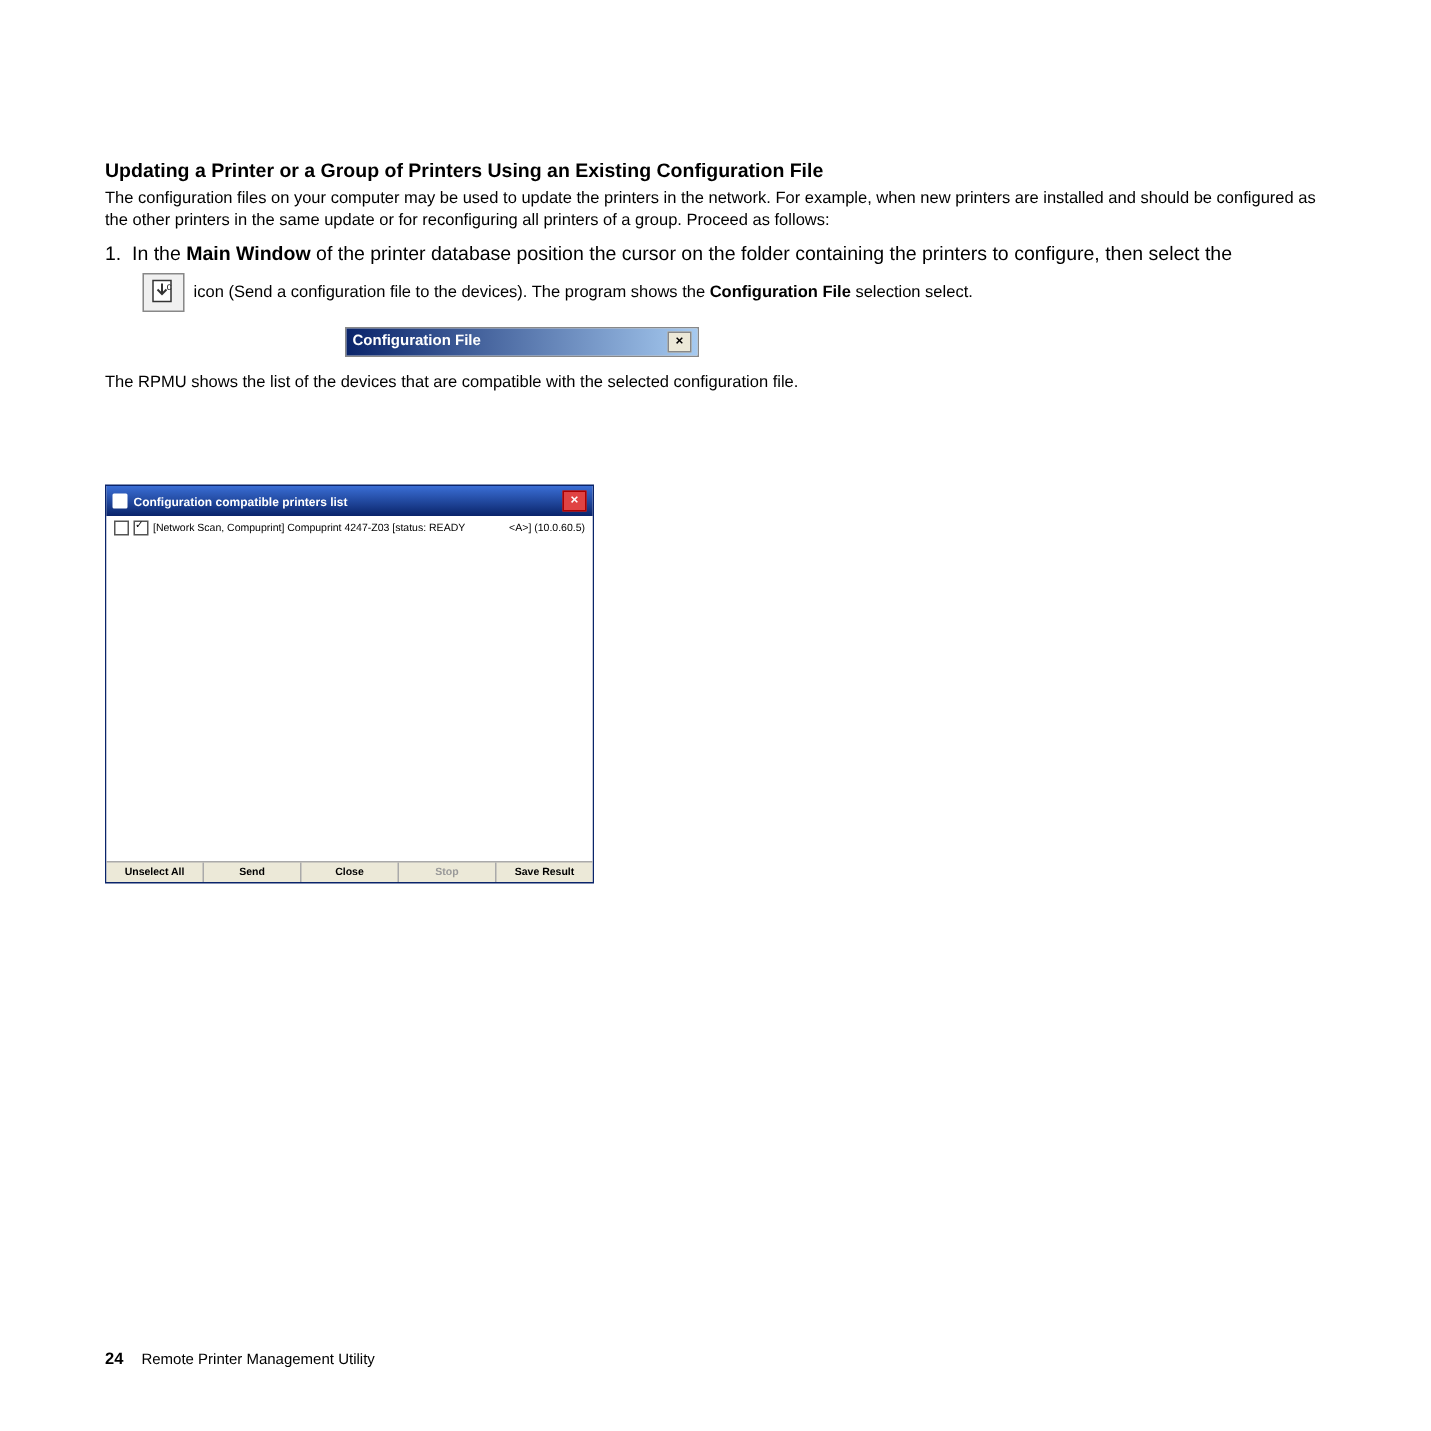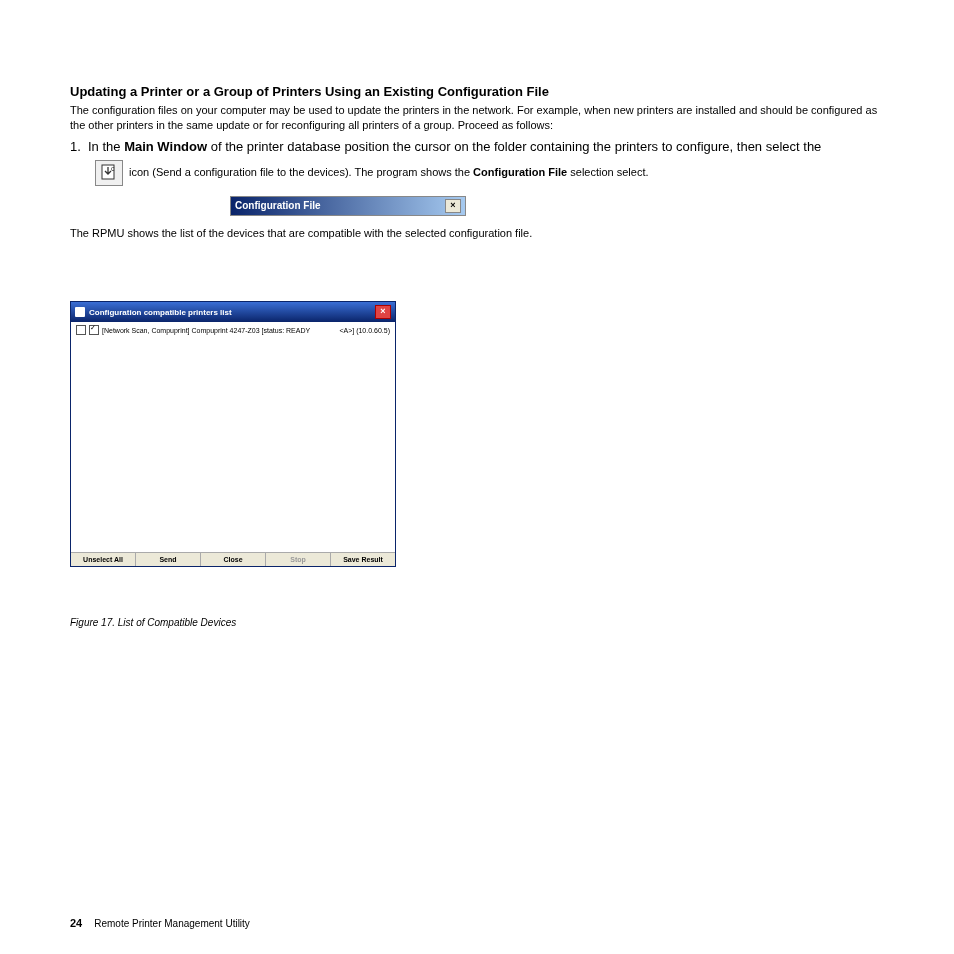--- a/index.html
+++ b/index.html
@@ -5,21 +5,21 @@
   body {
     margin: 0;
     padding: 0;
     font-family: Arial, Helvetica, sans-serif;
     background: #fff;
     width: 954px;
     height: 954px;
     position: relative;
   }
   .page {
-    padding: 84px 70px 30px 70px;
+    padding: 106px 70px 30px 70px;
     box-sizing: border-box;
   }
   .heading {
     font-size: 13px;
     font-weight: bold;
     margin-bottom: 4px;
   }
   .body-text {
     font-size: 11px;
     line-height: 1.4;
@@ -226,21 +226,21 @@
   .foot-btn.disabled {
     color: #999;
   }
   .figure-caption {
     font-size: 10px;
     font-style: italic;
     margin-top: 50px;
   }
   .page-footer {
     position: absolute;
-    bottom: 25px;
+    bottom: 42px;
     left: 70px;
     font-size: 10px;
   }
   .page-num {
     font-weight: bold;
     font-size: 11px;
     margin-right: 12px;
   }
 </style>
 </head>
@@ -298,19 +298,18 @@
       <div class="dialog2-footer">
         <div class="foot-btn">Unselect All</div>
         <div class="foot-btn">Send</div>
         <div class="foot-btn">Close</div>
         <div class="foot-btn disabled">Stop</div>
         <div class="foot-btn">Save Result</div>
       </div>
     </div>
   </div>
 
-  <div class="figure-caption">Figure 17. List of Compatible Devices</div>
 
 </div>
 
 <div class="page-footer">
   <span class="page-num">24</span><span>Remote Printer Management Utility</span>
 </div>
 
 </body></html>

